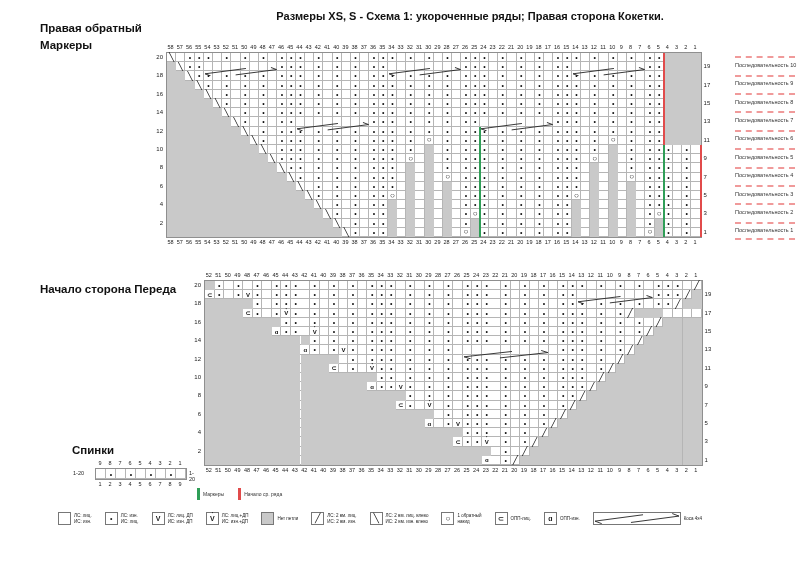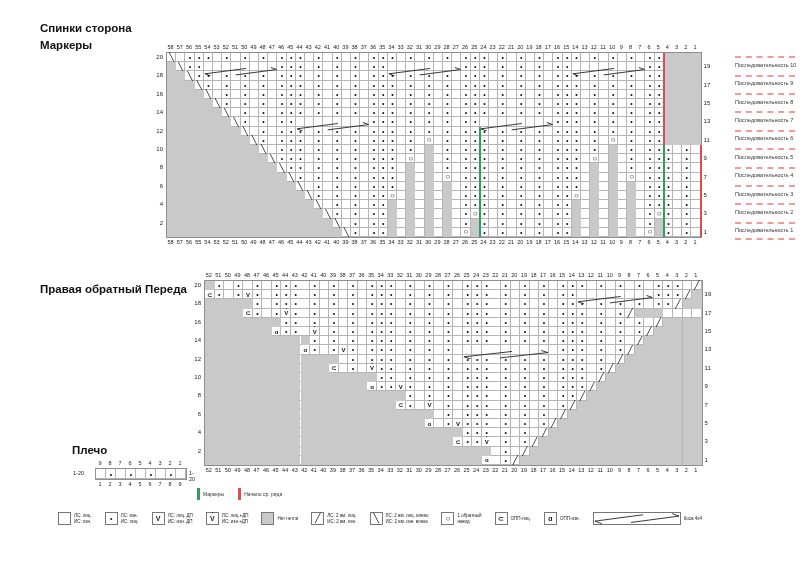--- a/index.html
+++ b/index.html
@@ -41,27 +41,28 @@
   .lbox{width:13px;height:13px;border:1px solid #777;display:flex;align-items:center;
         justify-content:center;box-sizing:border-box;background:#fff;position:relative;line-height:1;}
   .lbox.grayb{background:#c9c9c9;}
   .lbox.wide{width:88px;}
   .llabel{font-size:4.5px;line-height:1.3;color:#222;white-space:nowrap;}
 </style>
 </head>
 <body>
 
 <div class="page">
+  <div class="title">Размеры XS, S - Схема 1: укороченные ряды; Правая сторона Кокетки.</div>
 
   <div class="lbl" id="lbl-back">
-    <span>Спинки сторона</span><br>
+    <span>Правая обратный</span><br>
     <span>Маркеры</span>
   </div>
-  <div class="lbl" id="lbl-front">Правая обратный Переда</div>
-  <div class="lbl" id="lbl-shoulder">Плечо</div>
+  <div class="lbl" id="lbl-front">Начало сторона Переда</div>
+  <div class="lbl" id="lbl-shoulder">Спинки</div>
 
   <div class="chart" id="chart-back">
       <div class="grid" style="width: 533.6px; height: 184px; background-image: repeating-linear-gradient(to right, transparent 0px, transparent 8.2px, rgb(181, 181, 181) 8.2px, rgb(181, 181, 181) 9.2px), repeating-linear-gradient(transparent 0px, transparent 8.2px, rgb(181, 181, 181) 8.2px, rgb(181, 181, 181) 9.2px);">
         <div class="cell dec" style="left: 0px; top: 0px; width: 9.2px; height: 9.2px;">╲</div>
         <div class="cell dotc" style="left: 18.4px; top: 0px; width: 9.2px; height: 9.2px;">•</div>
         <div class="cell dotc" style="left: 27.6px; top: 0px; width: 9.2px; height: 9.2px;">•</div>
         <div class="cell dotc" style="left: 36.8px; top: 0px; width: 9.2px; height: 9.2px;">•</div>
         <div class="cell dotc" style="left: 55.2px; top: 0px; width: 9.2px; height: 9.2px;">•</div>
         <div class="cell dotc" style="left: 73.6px; top: 0px; width: 9.2px; height: 9.2px;">•</div>
         <div class="cell dotc" style="left: 92px; top: 0px; width: 9.2px; height: 9.2px;">•</div>

